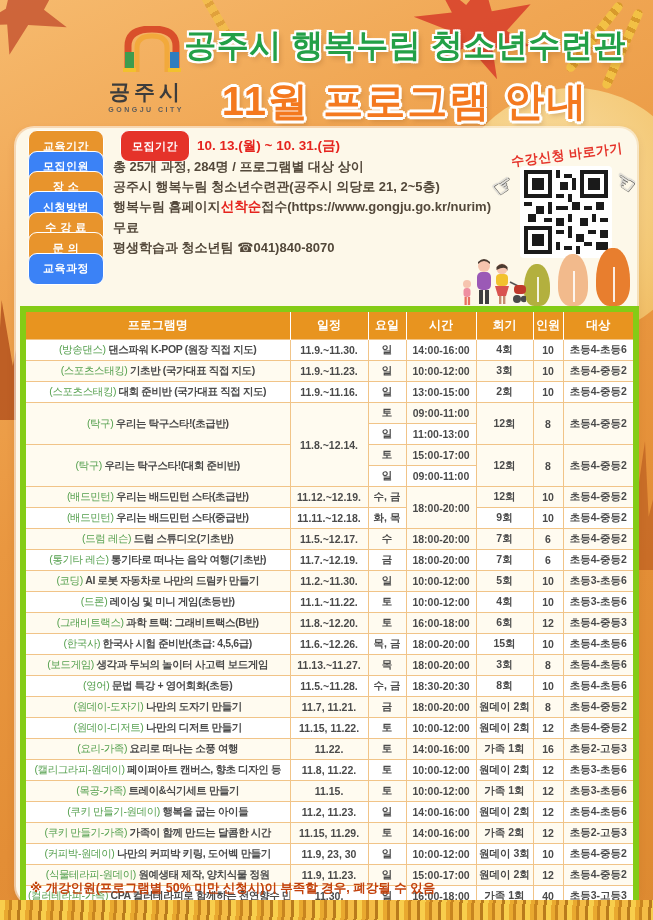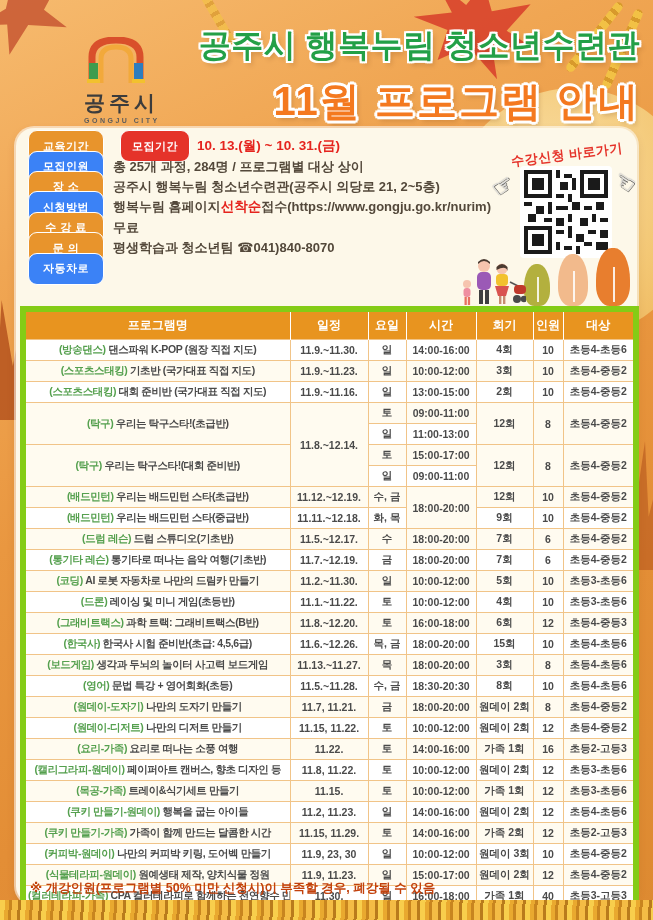--- a/index.html
+++ b/index.html
@@ -22,24 +22,24 @@
   .ws3{left:210px;top:-30px;transform:rotate(-30deg);opacity:.7;}
   .grass-left{position:absolute;left:-18px;top:300px;width:70px;height:120px;background:#B5541F;
     clip-path:polygon(10% 100%,0 20%,22% 60%,28% 0,44% 55%,60% 8%,66% 62%,88% 25%,80% 75%,100% 55%,90% 100%);
     opacity:.85;}
   .grass-right{position:absolute;right:-16px;top:430px;width:60px;height:140px;background:#C26524;
     clip-path:polygon(10% 100%,0 20%,22% 60%,28% 0,44% 55%,60% 8%,66% 62%,88% 25%,80% 75%,100% 55%,90% 100%);
     opacity:.8;}
   .wheat-bottom{position:absolute;left:0;bottom:0;width:100%;height:20px;
     background:repeating-linear-gradient(93deg,#F8CE4C 0 5px,#E9A92F 5px 9px,#C8851F 9px 12px,#F4BC45 12px 18px,#B97B1C 18px 21px);}
   
-  .logo{position:absolute;left:84px;top:37px;width:100px;text-align:left;}
+  .logo{position:absolute;left:84px;top:26px;width:100px;text-align:right;}
   .logo-name{display:block;font-size:21px;font-weight:800;color:#3C3C3C;letter-spacing:4px;margin-top:2px;}
   .logo-sub{display:block;font-size:7px;font-weight:700;color:#5C5C5C;letter-spacing:2.5px;}
-  .title{position:absolute;left:170px;top:24px;width:470px;text-align:right;}
+  .title{position:absolute;left:170px;top:24px;width:470px;text-align:center;}
   .title .l1{display:block;font-size:32px;font-weight:900;color:#23A047;letter-spacing:.5px;
     text-shadow:-2px -2px 0 #fff,2px -2px 0 #fff,-2px 2px 0 #fff,2px 2px 0 #fff,-2px 0 0 #fff,2px 0 0 #fff,0 -2px 0 #fff,0 2px 0 #fff,3px 4px 5px rgba(90,40,0,.25);}
   .title .l2{display:block;margin-top:6px;font-size:40px;font-weight:900;color:#F4791F;letter-spacing:2px;
     text-shadow:-2px -2px 0 #fff,2px -2px 0 #fff,-2px 2px 0 #fff,2px 2px 0 #fff,-3px 0 0 #fff,3px 0 0 #fff,0 -3px 0 #fff,0 3px 0 #fff,3px 4px 5px rgba(90,40,0,.25);}
   
   .panel{position:absolute;left:16px;top:128px;width:621px;height:776px;background:#FDF8E9;
     border-radius:18px;box-shadow:0 0 0 2px rgba(255,255,255,.55),0 4px 10px rgba(120,60,0,.18);}
   
   .info{position:absolute;left:12px;top:8px;width:480px;}
   .info-row{display:flex;align-items:center;height:20.4px;white-space:nowrap;}
@@ -71,21 +71,21 @@
   
   table.programs{position:absolute;left:4px;top:178px;width:613px;border-collapse:collapse;table-layout:fixed;
     border:6px solid #84cc16;background:#fff;}
   table.programs th{background:#E8941F;color:#fff;font-size:12px;font-weight:800;height:25px;
     border-left:1px solid rgba(255,255,255,.55);overflow:hidden;}
   table.programs th:first-child{border-left:none;}
   table.programs td{border:1px solid #F1C488;height:20px;padding:0 2px;font-size:10.5px;font-weight:600;
     color:#4A4A4A;text-align:center;white-space:nowrap;overflow:hidden;}
   table.programs tr:nth-child(even) td{background:#FFFBF0;}
   td.col-name{text-align:left;padding-left:6px;font-size:10.5px;letter-spacing:-0.4px;}
-  td .prefix{color:#55A04E;font-weight:700;}
+  td .prefix{color:#55A04E;font-weight:400;}
   
   .footnote{position:absolute;left:14px;top:752px;font-size:12.5px;font-weight:700;color:#c2410c;}
 </style>
 </head>
 <body>
 
 <div class="poster">
 
   <div class="moon"></div>
   <div class="leaf-red-tr"></div>
@@ -139,21 +139,21 @@
         </div>
         <div class="info-row">
           <span class="badge orange">수 강 료</span>
           <span class="seg">무료</span>
         </div>
         <div class="info-row">
           <span class="badge orange">문  의</span>
           <span class="seg">평생학습과 청소년팀 ☎041)840-8070</span>
         </div>
         <div class="info-row">
-          <span class="badge green">자동차로</span>
+          <span class="badge green">교육과정</span>
         </div>
       </div>
 
     <div class="qr-block">
       <div class="qr-caption">수강신청 바로가기</div>
       <span class="hand left">☞</span>
       <span class="hand right">☜</span>
       <div class="qr-code">
         <svg width="84" height="84" viewBox="0 0 21 21" shape-rendering="crispEdges">
           <rect width="21" height="21" fill="#fff"></rect>

